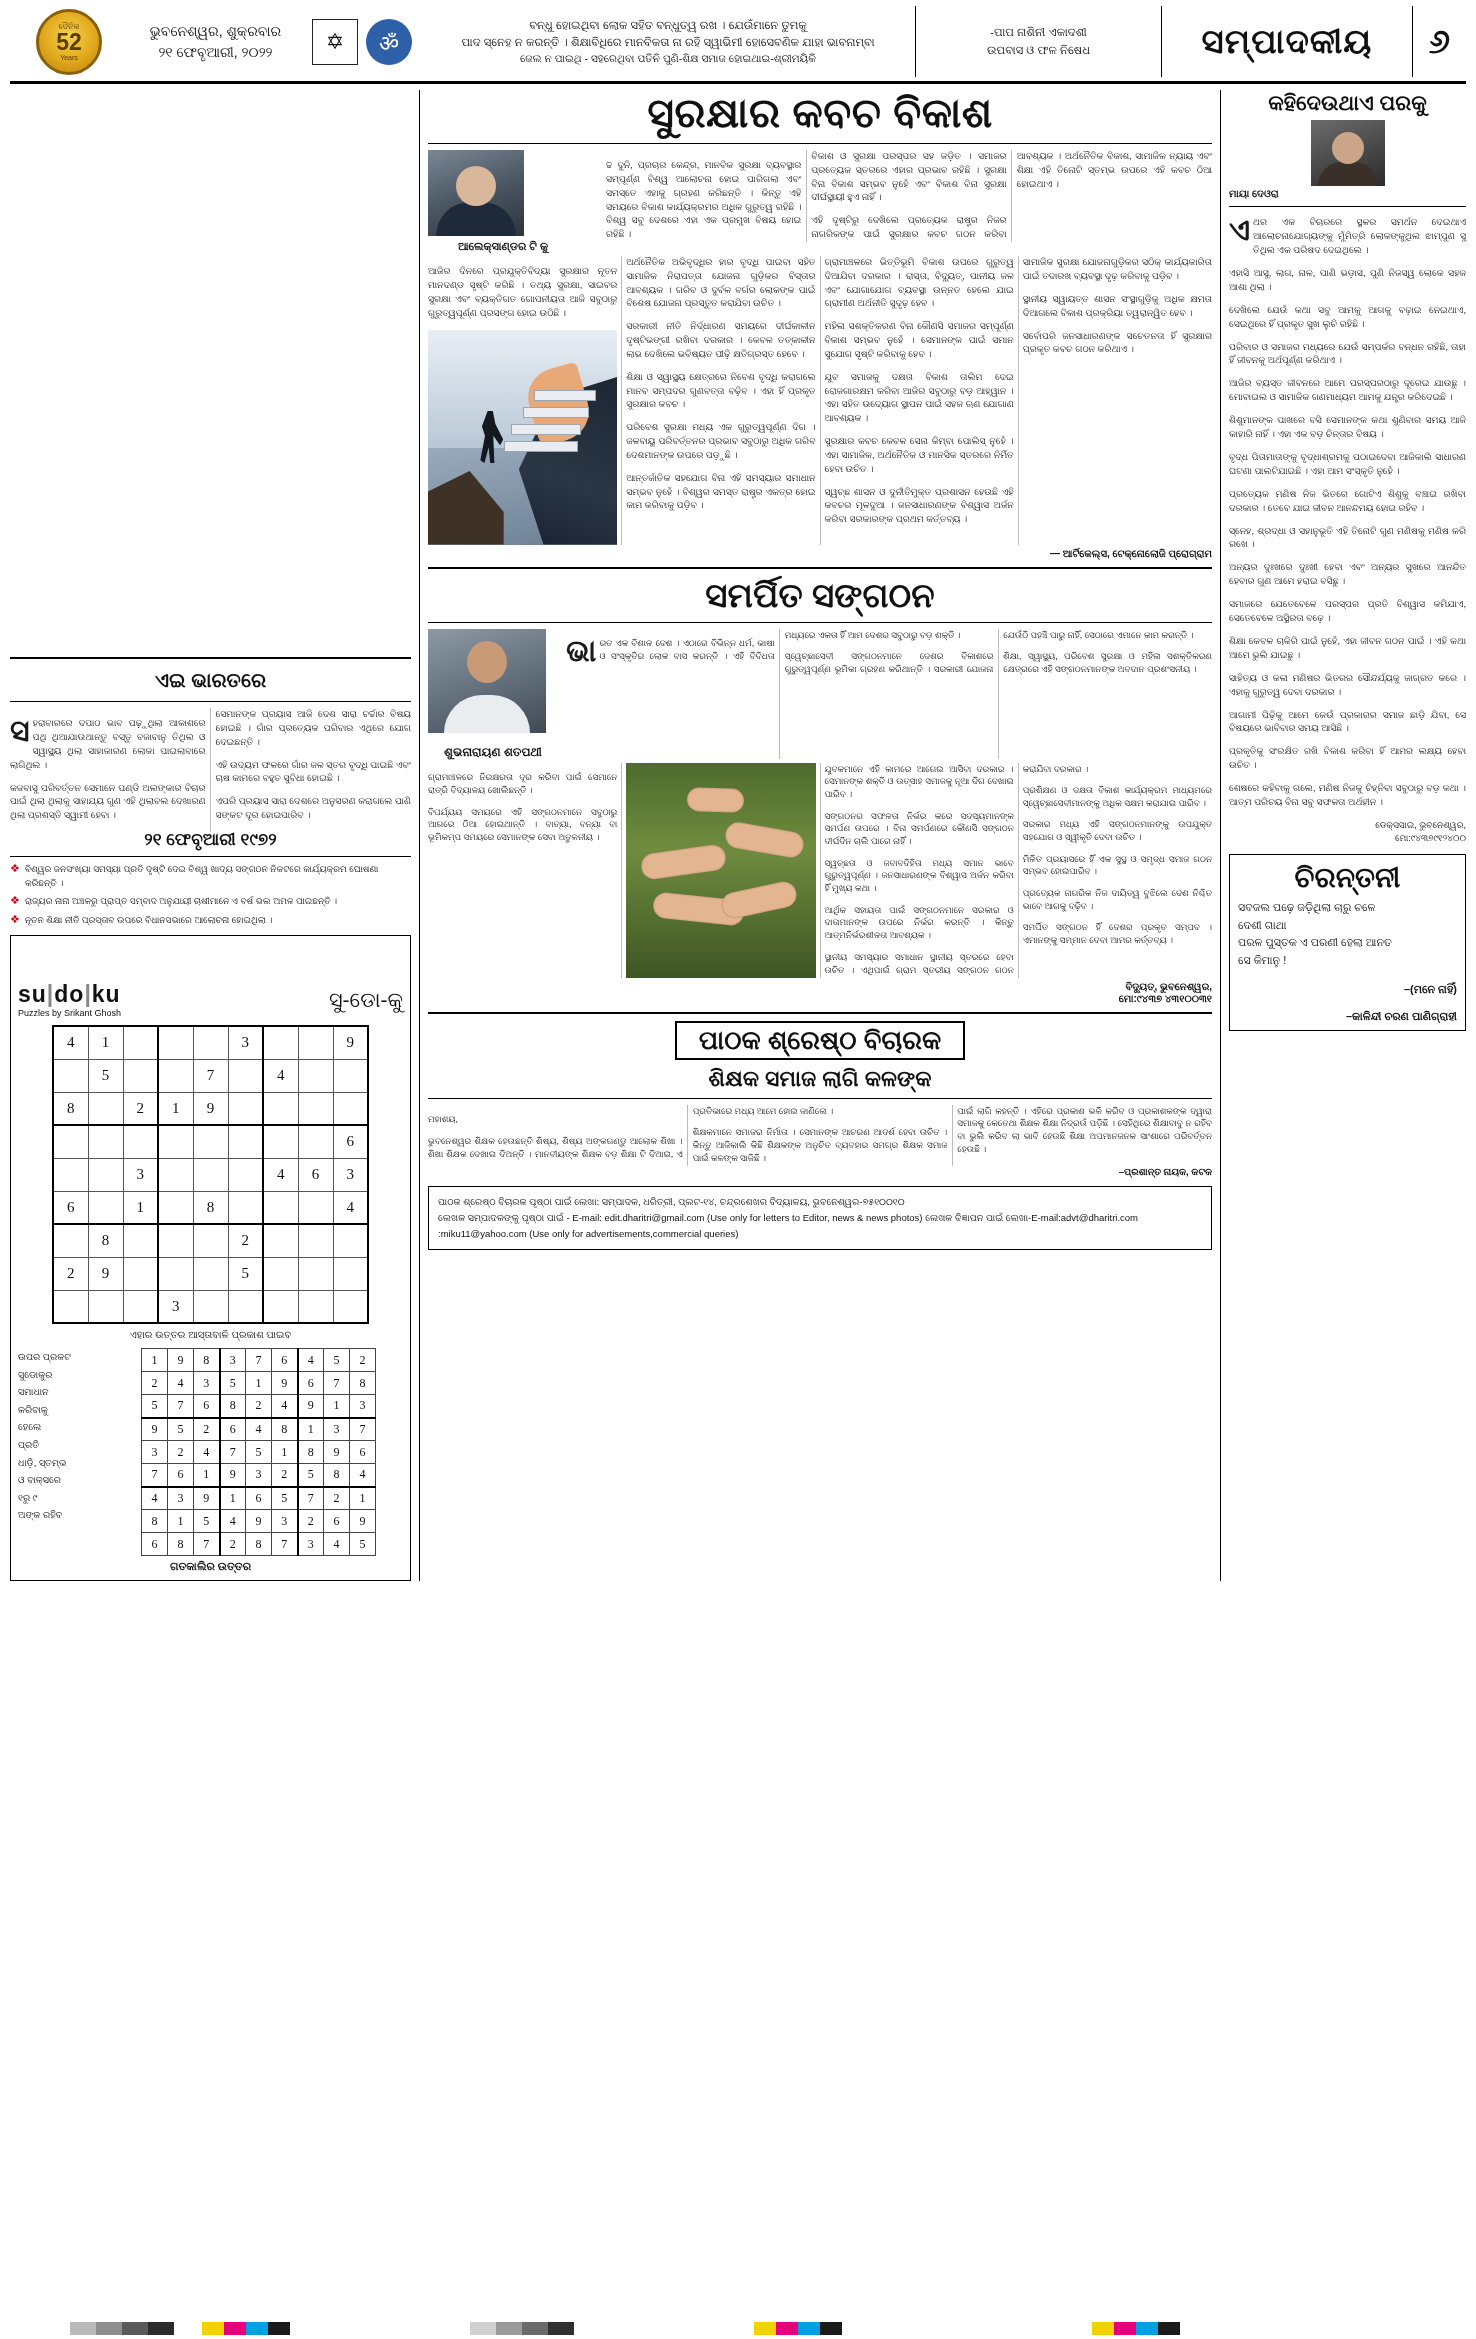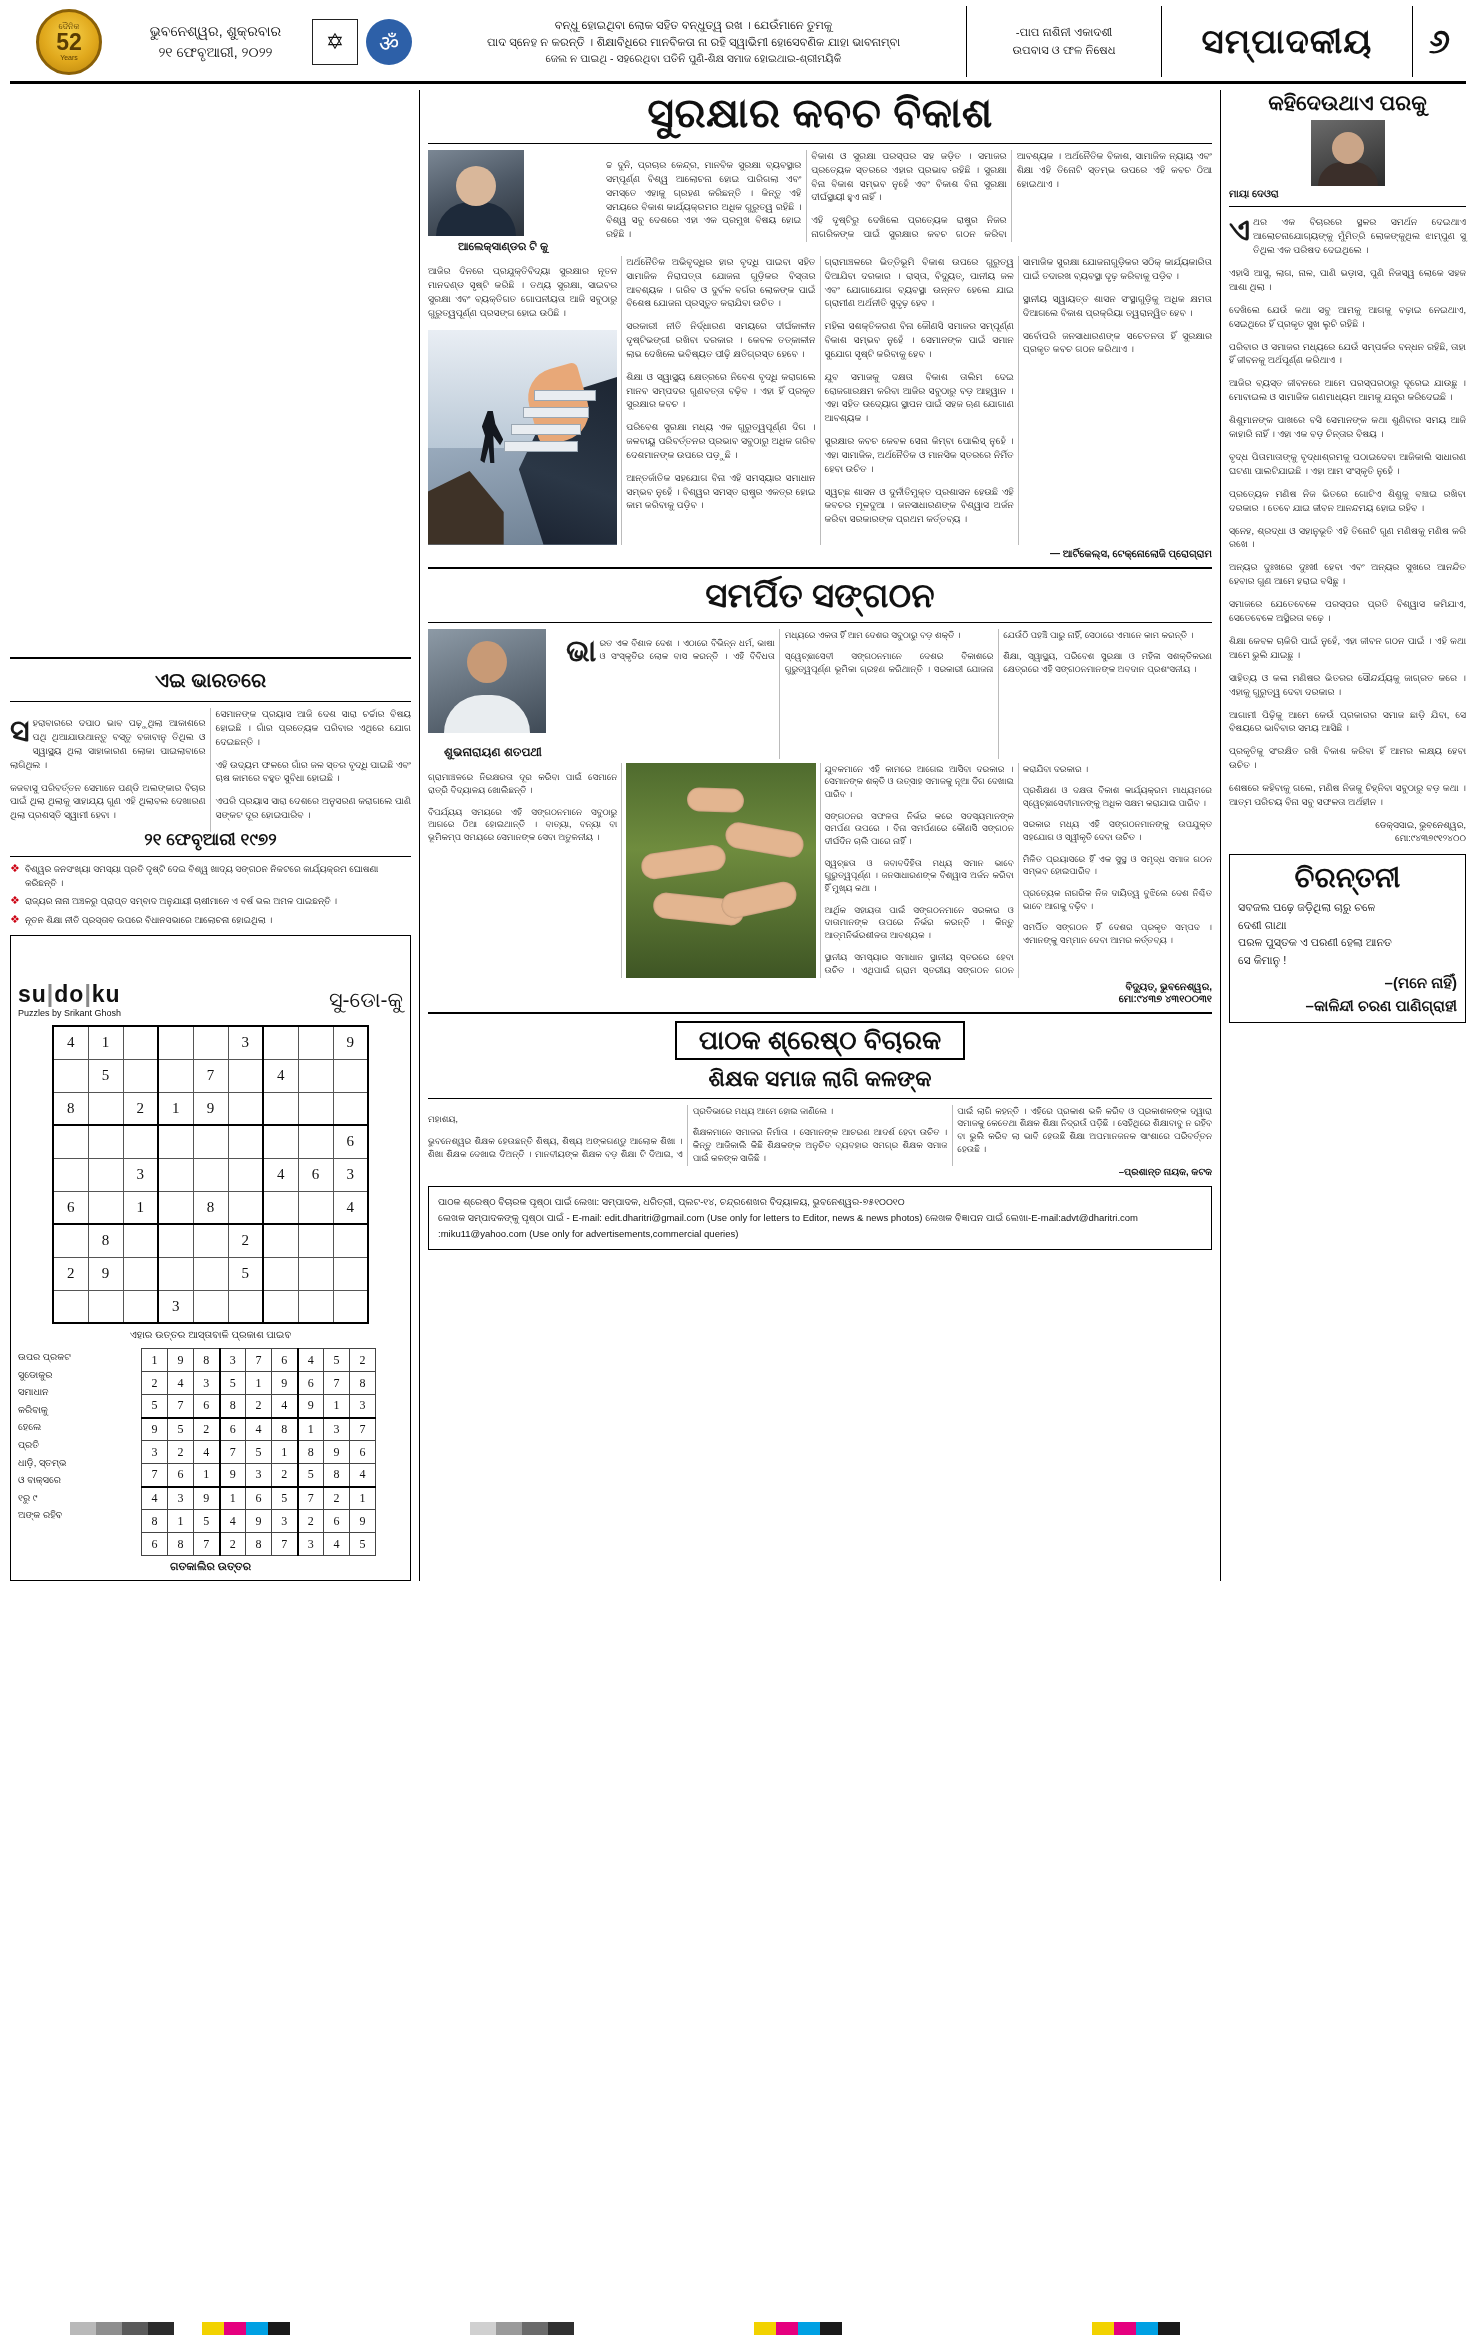--- a/index.html
+++ b/index.html
@@ -38,21 +38,21 @@
     align-items:center; font-size:14px; line-height:1.5; text-align:center;
   }
   .mh-logos { width: 118px; display:flex; align-items:center; justify-content:center; gap:8px; }
   .logo-box { width:46px; height:46px; border:1.5px solid #222; display:flex; align-items:center; justify-content:center; font-size:22px; }
   .logo-circ { width:46px; height:46px; border-radius:50%; background:#2d60a8; color:#fff; display:flex;align-items:center;justify-content:center;font-size:22px;}
   .mh-quote {
     flex: 1; display:flex; flex-direction:column; justify-content:center;
     font-size:11.5px; line-height:1.45; text-align:center; padding: 0 6px;
   }
   .mh-quote .sig { font-size:10.5px; }
-  .mh-sloka { width: 196px; display:flex; flex-direction:column; justify-content:center;
+  .mh-sloka { width: 247px; display:flex; flex-direction:column; justify-content:center;
     border-left:1px solid #000; border-right:1px solid #000; padding: 0 0;
     font-size:11.5px; line-height:1.5; text-align:center; }
   .mh-title { width: 250px; display:flex; align-items:center; justify-content:center;
     font-size:34px; font-weight:bold; letter-spacing:1px; }
   .mh-page { width: 54px; display:flex; align-items:center; justify-content:center;
     font-size:34px; font-weight:bold; border-left:1px solid #000; }
 
   
   .body-grid { display:flex; gap:0; margin-top:6px; }
   .col-left { width: 410px; padding-right:8px; border-right:1px solid #000; }
@@ -112,21 +112,21 @@
     position:relative; overflow:hidden;
   }
   .r-portrait::after{ content:""; position:absolute; left:50%; top:12px; transform:translateX(-50%); width:32px;height:32px;border-radius:50%;background:#caa588;}
   .r-portrait::before{ content:""; position:absolute; left:50%; bottom:0; transform:translateX(-50%); width:60px;height:24px;border-radius:30px 30px 0 0;background:#3b2f2a;}
   .r-name{ font-size:10px; font-weight:bold; margin-bottom:4px;}
   .contact { font-size:9px; text-align:right; line-height:1.5; margin-top:4px;}
 
   .chirantani-box { border:1.5px solid #000; padding:7px 8px; margin-top:8px; }
   .chirantani-head { font-size:28px; font-weight:bold; text-align:center; margin-bottom:4px;}
   .chirantani-txt { font-size:11px; line-height:1.6; }
-  .chirantani-attr { font-size:15px; text-align:right; font-weight:bold; margin-top:5px;}
+  .chirantani-attr { font-size:11px; text-align:right; font-weight:bold; margin-top:14px;}
 
   
   .sec-head-box { text-align:center; font-size:20px; font-weight:bold; padding:3px 0; }
   .ad-50 {
     margin:8px 0; height:92px; border:1px solid #999;
     background: repeating-linear-gradient(90deg,#e7e7e7 0 6px,#f6f6f6 6px 12px);
     display:flex; align-items:center; justify-content:center; gap:10px;
     position:relative;
   }
   .ad-50 .big { font-size:42px; font-weight:bold; color:#222; text-shadow:1px 1px 0 #fff; }

